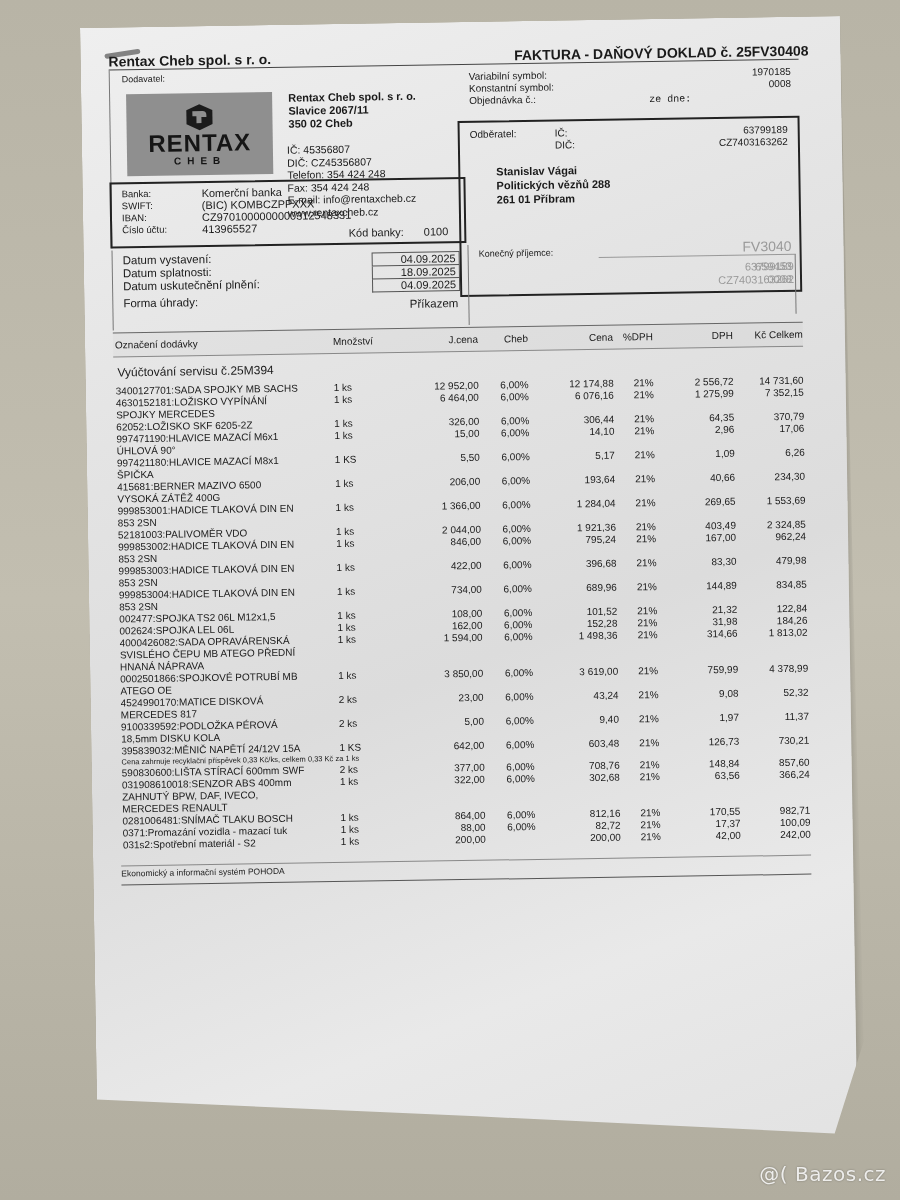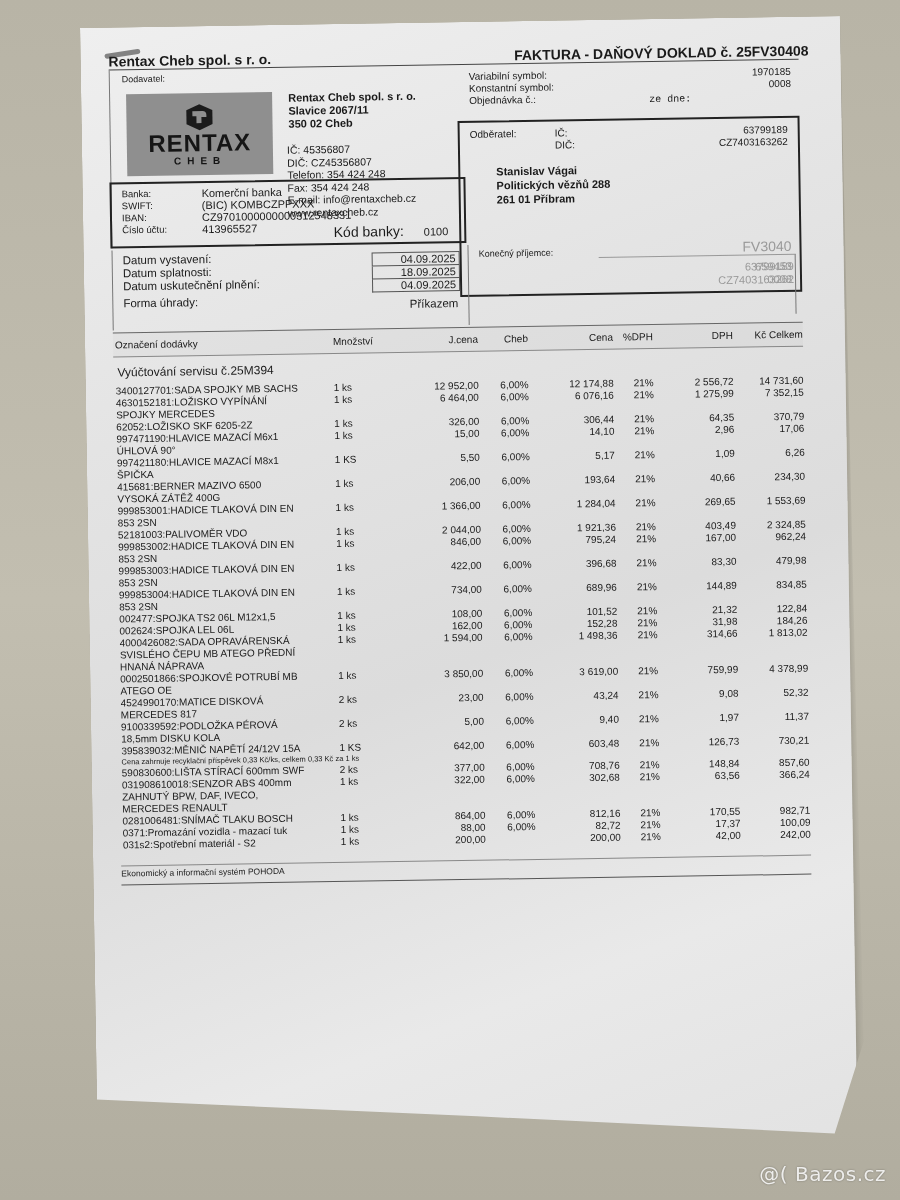--- a/index.html
+++ b/index.html
@@ -50,21 +50,21 @@
   .cust-ids .k { width: 85px; }
   .cust-ids .l { width: 80px; }
   .cust-ids .v { flex: 1; text-align: right; }
   .cust-name { margin-top: 12px; margin-left: 26px; font-weight: bold; font-size: 11px; line-height: 14px; }
   .ghost { position: absolute; right: 8px; color: #9a9a9a; font-size: 11px; text-align: right; line-height: 13px; }
 
   .bank-block { border: 2px solid #222; width: 356px; margin-left: -1px; padding: 4px 10px; font-size: 11px; line-height: 12px; position: relative; height: 66px; margin-top: -120px; }
   .bank-row { display: flex; }
   .bank-row .k { width: 80px; font-size: 9.5px; }
   .bank-code { position: absolute; right: 16px; bottom: 4px; font-size: 11px; }
-  .bank-code .k { font-size: 14px; margin-right: 20px; }
+  .bank-code .k { font-size: 11px; margin-right: 20px; }
 
   .dates-wrap { display: flex; margin-top: 2px; }
   .dates { width: 356px; padding: 4px 0 0 10px; font-size: 11.5px; line-height: 13px; height: 80px; position: relative; border-left: 1px solid #777; }
   .date-box { position: absolute; right: 8px; top: 6px; width: 88px; }
   .date-box div { border: 1px solid #555; border-top: none; text-align: right; padding-right: 3px; font-size: 11px; line-height: 12px; }
   .date-box div:first-child { border-top: 1px solid #555; }
   .pay-val { position: absolute; right: 10px; top: 52px; font-size: 11.5px; }
   .final-recv { flex: 1; border-left: 1px solid #777; padding: 4px 10px; font-size: 9px; position: relative; }
   .final-recv .box { position: absolute; left: 130px; right: 6px; top: 14px; height: 60px; border-top: 1px solid #999; border-right: 1px solid #777; }
 

